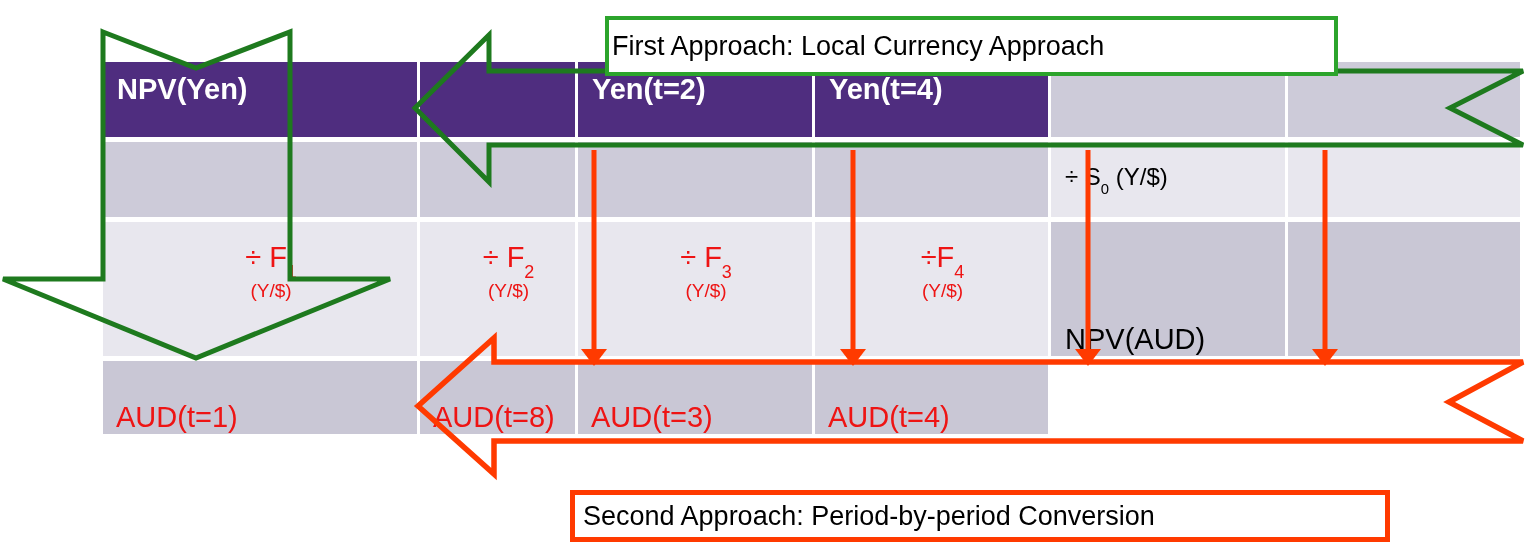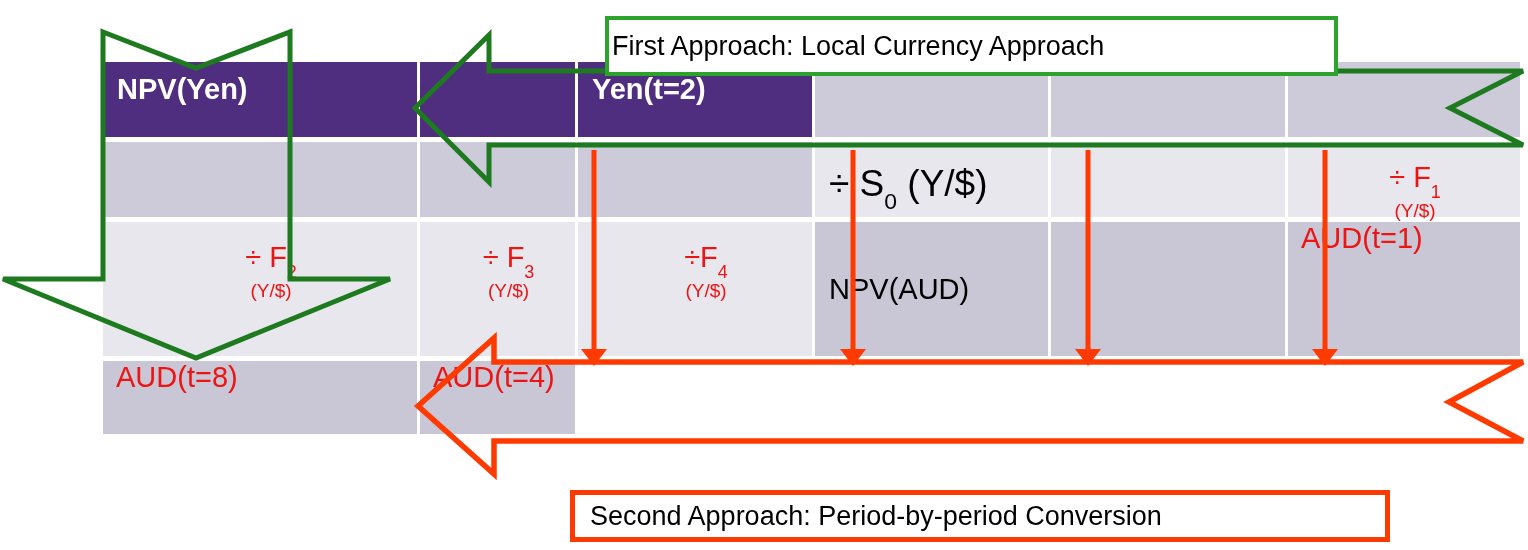--- a/index.html
+++ b/index.html
@@ -12,52 +12,55 @@
          font-family:"Liberation Sans",sans-serif;color:var(--body-text);}
   .tbl{position:absolute;left:103px;top:62px;display:grid;
        grid-template-columns:314px 155px 234px 233px 234px 232px;
        grid-template-rows:75px 75px 134px 73px;gap:5px 3px;z-index:1;}
   .cell{position:relative;}
   .hd{background:var(--header-purple);color:var(--header-text);font-weight:bold;font-size:29px;
       display:flex;align-items:flex-start;padding:11px 0 0 14px;box-sizing:border-box;}
   .g{background:var(--row-gray);}
   .gd{background:var(--row-gray-dark);}
   .lt{background:var(--row-light);}
-  .spot{font-size:37px;padding:21px 0 0 14px;box-sizing:border-box;}
+  .spot{font-size:24px;padding:21px 0 0 14px;box-sizing:border-box;}
   .fwd{display:flex;flex-direction:column;align-items:center;padding-top:19px;box-sizing:border-box;
        color:var(--text-red);padding-left:22px;}
   .fwd .main{font-size:29px;}
   .fwd .unit{font-size:19px;margin-top:6px;}
-  .audlbl{display:flex;align-items:flex-start;padding-left:13px;box-sizing:border-box;
+  .audlbl{display:flex;align-items:flex-end;padding-left:13px;box-sizing:border-box;
           color:var(--text-red);font-size:29px;}
-  .npvaud{display:flex;align-items:center;padding-left:14px;box-sizing:border-box;font-size:29px;}
+  .npvaud{display:flex;align-items:flex-end;padding-left:14px;box-sizing:border-box;font-size:29px;}
   sub{font-size:0.62em;position:relative;bottom:-0.22em;line-height:0;}
   .overlay{position:absolute;left:0;top:0;z-index:5;pointer-events:none;}
   .arrow-green{fill:none;stroke:var(--arrow-green);stroke-width:5;}
   .arrow-orange{fill:none;stroke:var(--arrow-orange);stroke-width:5.5;}
   .rline{stroke:var(--arrow-orange);stroke-width:5;}
   .rhead{fill:var(--arrow-orange);stroke:none;}
   .labelbox{position:absolute;background:#ffffff;box-sizing:border-box;z-index:6;
             display:flex;align-items:center;font-size:27px;}
   .box-first{left:605px;top:16px;width:733px;height:60px;border:4px solid var(--box-green);padding-left:3px;}
-  .box-second{left:570px;top:490px;width:820px;height:52px;border:5px solid var(--arrow-orange);padding-left:15px;}
+  .box-second{left:570px;top:490px;width:820px;height:52px;border:5px solid var(--arrow-orange);padding-left:8px;}
 </style>
 </head>
 <body>
 
 <div class="stage">
 
   <div class="tbl">
 
     <div class="cell hd">
         <span>NPV(Yen)</span>
       </div>
     <div class="cell hd"></div>
     <div class="cell hd">
         <span>Yen(t=2)</span>
+      </div>
+    <div class="cell hd">
+        <span>Yen(t=4)</span>
       </div>
 
     <div class="cell g"></div>
     <div class="cell g"></div>
     <div class="cell g"></div>
     <div class="cell g"></div>
     <div class="cell g"></div>
     <div class="cell g"></div>
 
     <div class="cell lt spot">
@@ -83,20 +86,23 @@
 
     <div class="cell gd npvaud">
         <span>NPV(AUD)</span>
       </div>
     <div class="cell gd"></div>
     <div class="cell gd audlbl">
         <span>AUD(t=1)</span>
       </div>
     <div class="cell gd audlbl">
         <span>AUD(t=8)</span>
+      </div>
+    <div class="cell gd audlbl">
+        <span>AUD(t=3)</span>
       </div>
     <div class="cell gd audlbl">
         <span>AUD(t=4)</span>
       </div>
   </div>
 
   <svg class="overlay" width="1528" height="550" viewBox="0 0 1528 550">
 
     <polygon class="arrow-green" points="103,32 196,68 290,32 290,279 390,279 196,358 3,279 103,279"></polygon>
 

